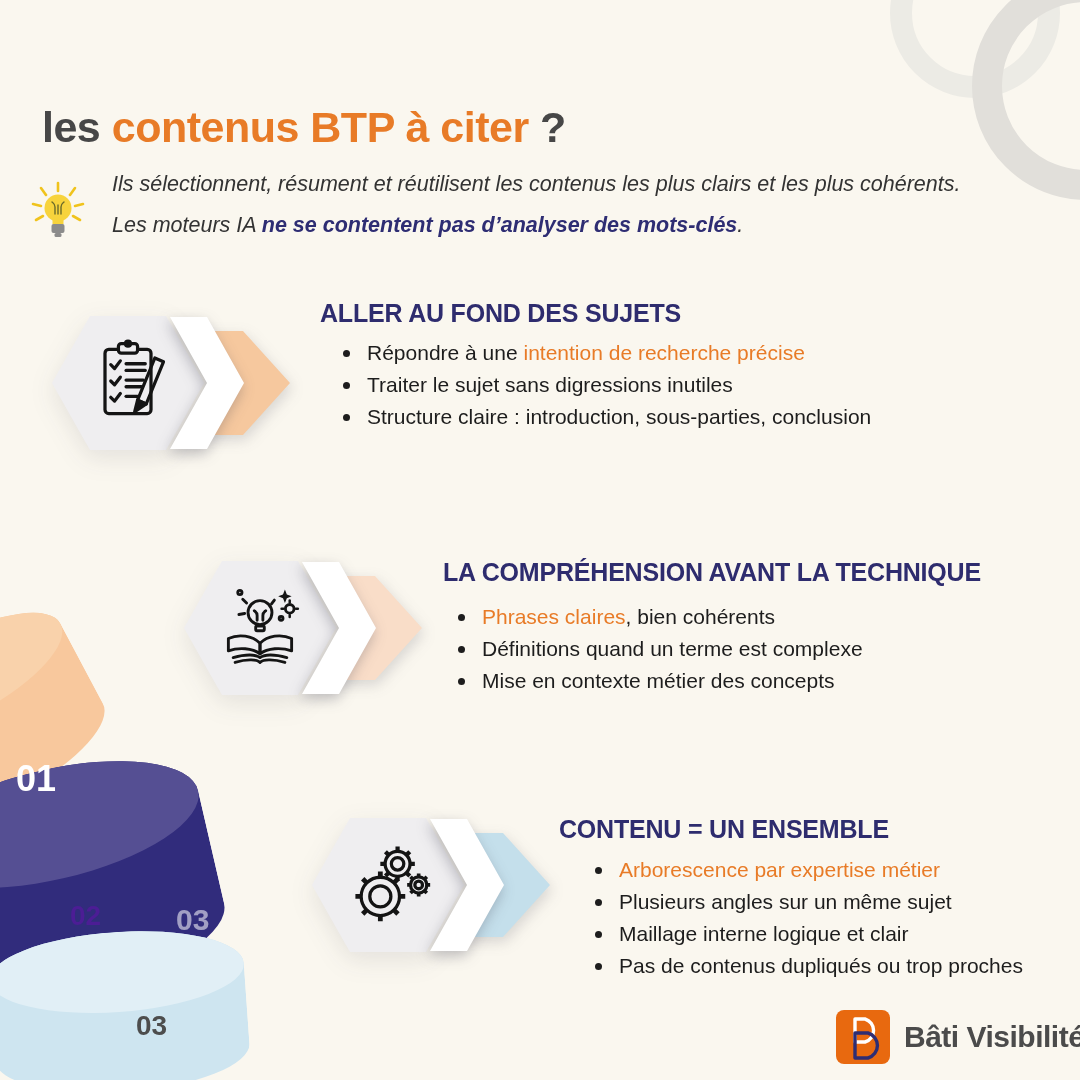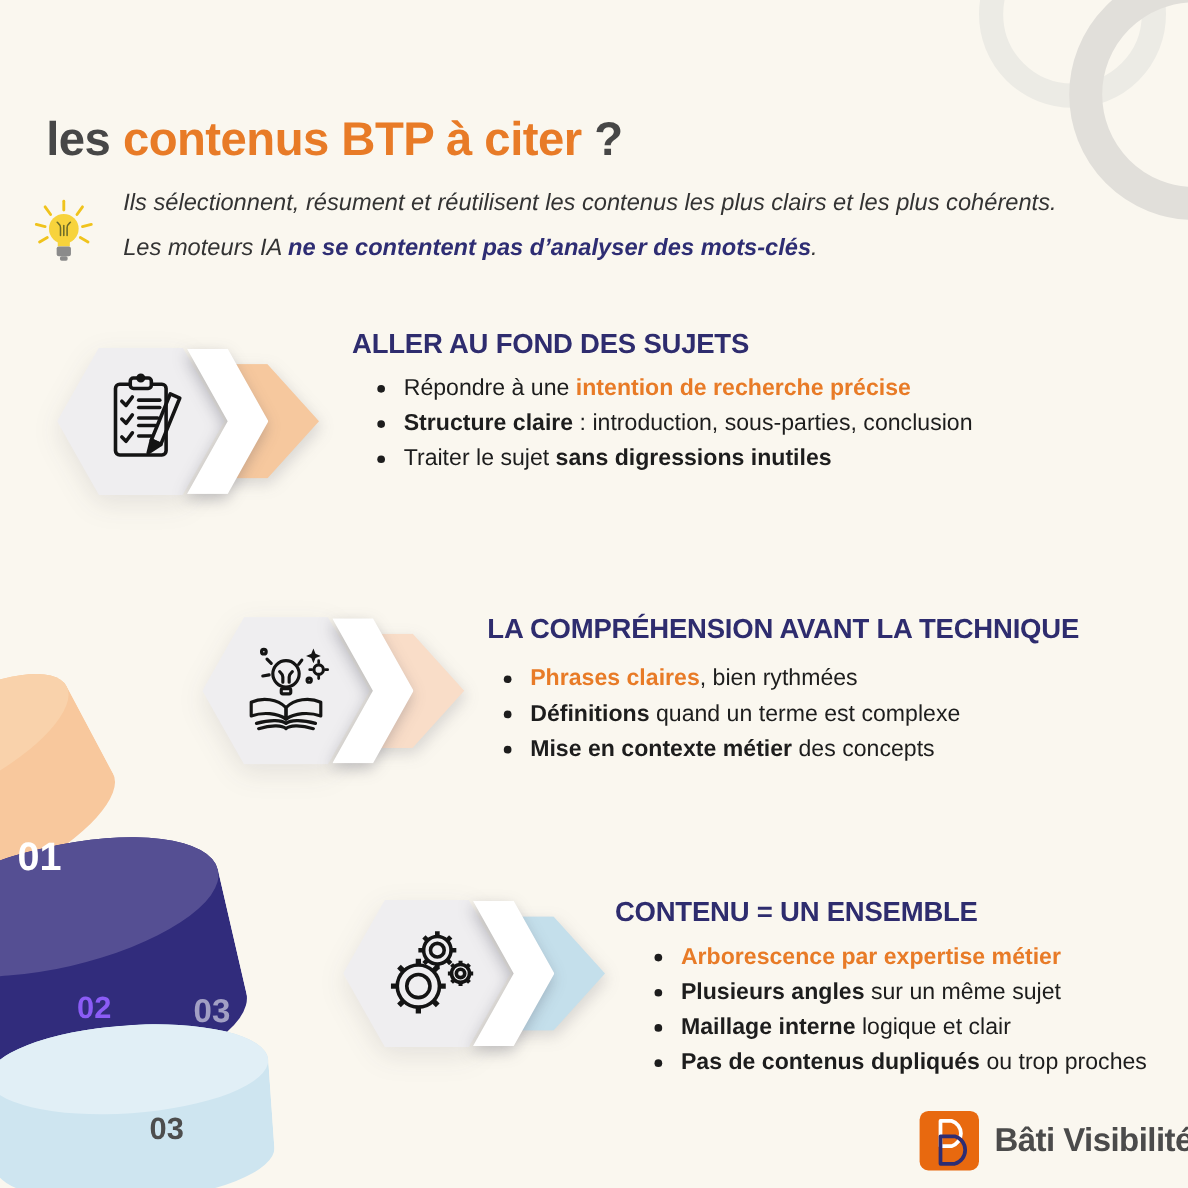--- a/index.html
+++ b/index.html
@@ -35,29 +35,29 @@
   .chev-shadow-c{filter:drop-shadow(2px 5px 7px rgba(60,60,80,.18));}
   .chevron{clip-path:polygon(0 0,50% 0,100% 50%,50% 100%,0 100%,50% 50%);}
   .chev-white{width:74px;height:132px;background:#ffffff;}
   .chev-col{width:94px;height:104px;}
 
   
   .sec-heading{font-size:25px;font-weight:700;color:#2e2c6e;letter-spacing:-0.2px;white-space:nowrap;}
   ul.bullets{list-style:none;margin:0;padding:0;font-size:21px;line-height:32px;}
   ul.bullets li{position:relative;padding-left:27px;white-space:nowrap;}
   ul.bullets li::before{content:"";position:absolute;left:3px;top:13px;width:7px;height:7px;border-radius:50%;background:#1d1d1d;}
-  .b{font-weight:700;color:#1d1d1d;margin-top:43px;}
+  .b{font-weight:400;color:#1d1d1d;margin-top:43px;}
   .b.accent{color:#e87b27;}
 
   
   .disc{position:absolute;}
   .disc svg{display:block;}
   .step-label{position:absolute;font-weight:700;}
   .lbl-01{left:16px;top:758px;font-size:36px;color:#ffffff;}
-  .lbl-02{left:70px;top:900px;font-size:28px;color:#8b5cf6;text-align:right;}
+  .lbl-02{left:70px;top:900px;font-size:28px;color:#4c1d95;text-align:right;}
   .lbl-ghost{left:176px;top:903px;font-size:30px;color:rgba(255,255,255,.55);}
   .lbl-03{left:136px;top:1010px;font-size:28px;color:#4d4d4d;}
 
   
   .logo{left:836px;top:1010px;display:flex;align-items:center;gap:14px;}
   .logo-mark{width:54px;height:54px;background:#e8690f;border-radius:8px;display:flex;align-items:center;justify-content:center;}
   .logo-text{font-size:30px;font-weight:700;color:#4b4b4b;letter-spacing:-0.5px;white-space:nowrap;}
 
   .icon-stroke{stroke:#141414;fill:none;stroke-linecap:round;stroke-linejoin:round;}
 </style>
@@ -124,22 +124,22 @@
 </div>
 <div class="abs chev-shadow-c" style="left:196px;top:331px;">
   <div class="chevron chev-col" style="background:#f6c89e;"></div>
 </div>
 <div class="abs chev-shadow-w" style="left:170px;top:317px;">
   <div class="chevron chev-white"></div>
 </div>
 <div class="abs sec-heading" style="left:320px;top:299px;">ALLER AU FOND DES SUJETS</div>
 <ul class="bullets abs" style="left:340px;top:337px;">
   <li><span>Répondre à une </span><span class="b accent">intention de recherche précise</span><span></span></li>
+  <li><span>Traiter le sujet </span><span class="b">sans digressions inutiles</span><span></span></li>
   <li><span></span><span class="b">Structure claire</span><span> : introduction, sous-parties, conclusion</span></li>
-  <li><span>Traiter le sujet </span><span class="b">sans digressions inutiles</span><span></span></li>
 </ul>
 
 <div class="abs hex-shadow" style="left:184px;top:561px;">
   <div class="hex">
     <span>
       <svg width="92" height="92" viewBox="0 0 96 96">
         <g class="icon-stroke" stroke-width="3">
           <path d="M48 66 C40 58 26 56 15 61 L15 74 C26 70 40 71 48 77 Z"></path>
           <path d="M48 66 C56 58 70 56 81 61 L81 74 C70 70 56 71 48 77 Z"></path>
           <path d="M20 81 C34 77 44 78 48 81 C52 78 62 77 76 81"></path>
@@ -167,21 +167,21 @@
   </div>
 </div>
 <div class="abs chev-shadow-c" style="left:328px;top:576px;">
   <div class="chevron chev-col" style="background:#f9ddc8;"></div>
 </div>
 <div class="abs chev-shadow-w" style="left:302px;top:562px;">
   <div class="chevron chev-white"></div>
 </div>
 <div class="abs sec-heading" style="left:443px;top:558px;">LA COMPRÉHENSION AVANT LA TECHNIQUE</div>
 <ul class="bullets abs" style="left:455px;top:601px;">
-  <li><span></span><span class="b accent">Phrases claires</span><span>, bien rythmées</span></li>
+  <li><span></span><span class="b accent">Phrases claires</span><span>, bien cohérents</span></li>
   <li><span></span><span class="b">Définitions</span><span> quand un terme est complexe</span></li>
   <li><span></span><span class="b">Mise en contexte métier</span><span> des concepts</span></li>
 </ul>
 
 <div class="abs hex-shadow" style="left:312px;top:818px;">
   <div class="hex">
     <span>
       <svg width="92" height="92" viewBox="0 0 96 96">
         <g class="icon-stroke" stroke-width="3.4">
           <circle cx="40" cy="62" r="20"></circle>

